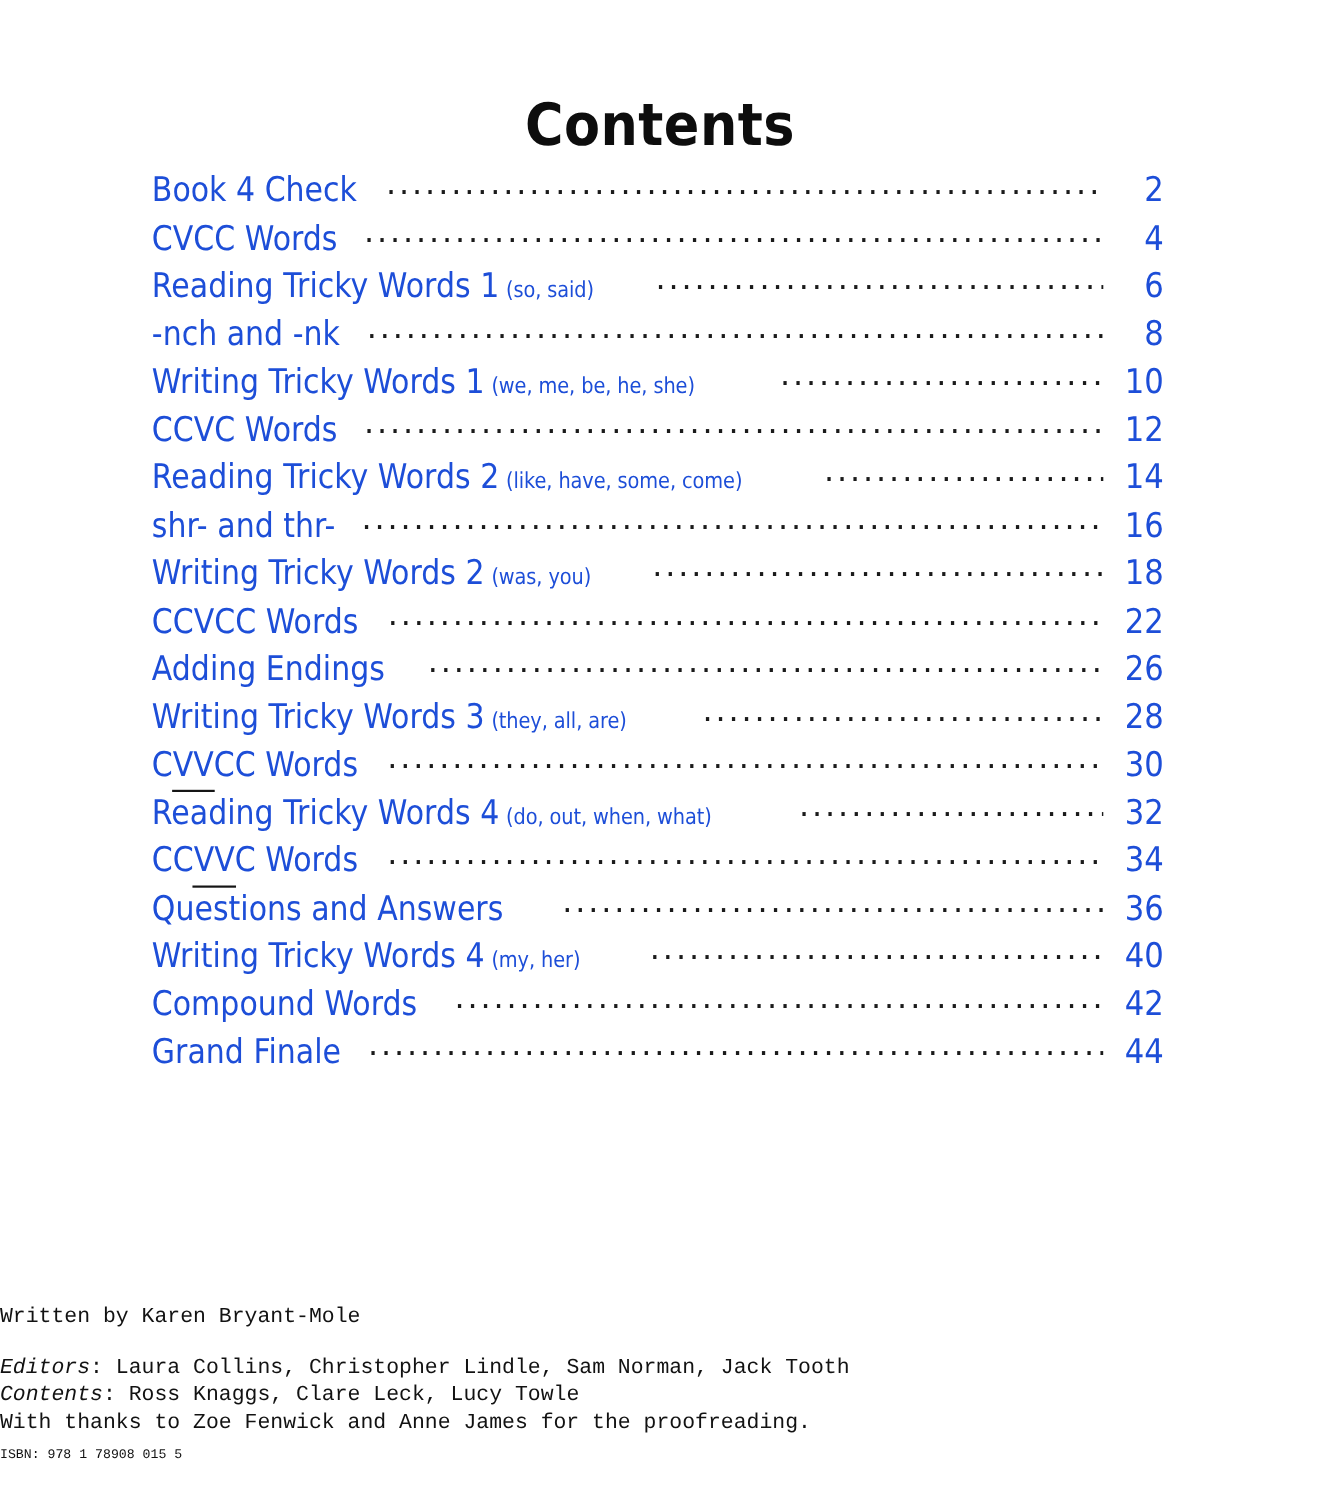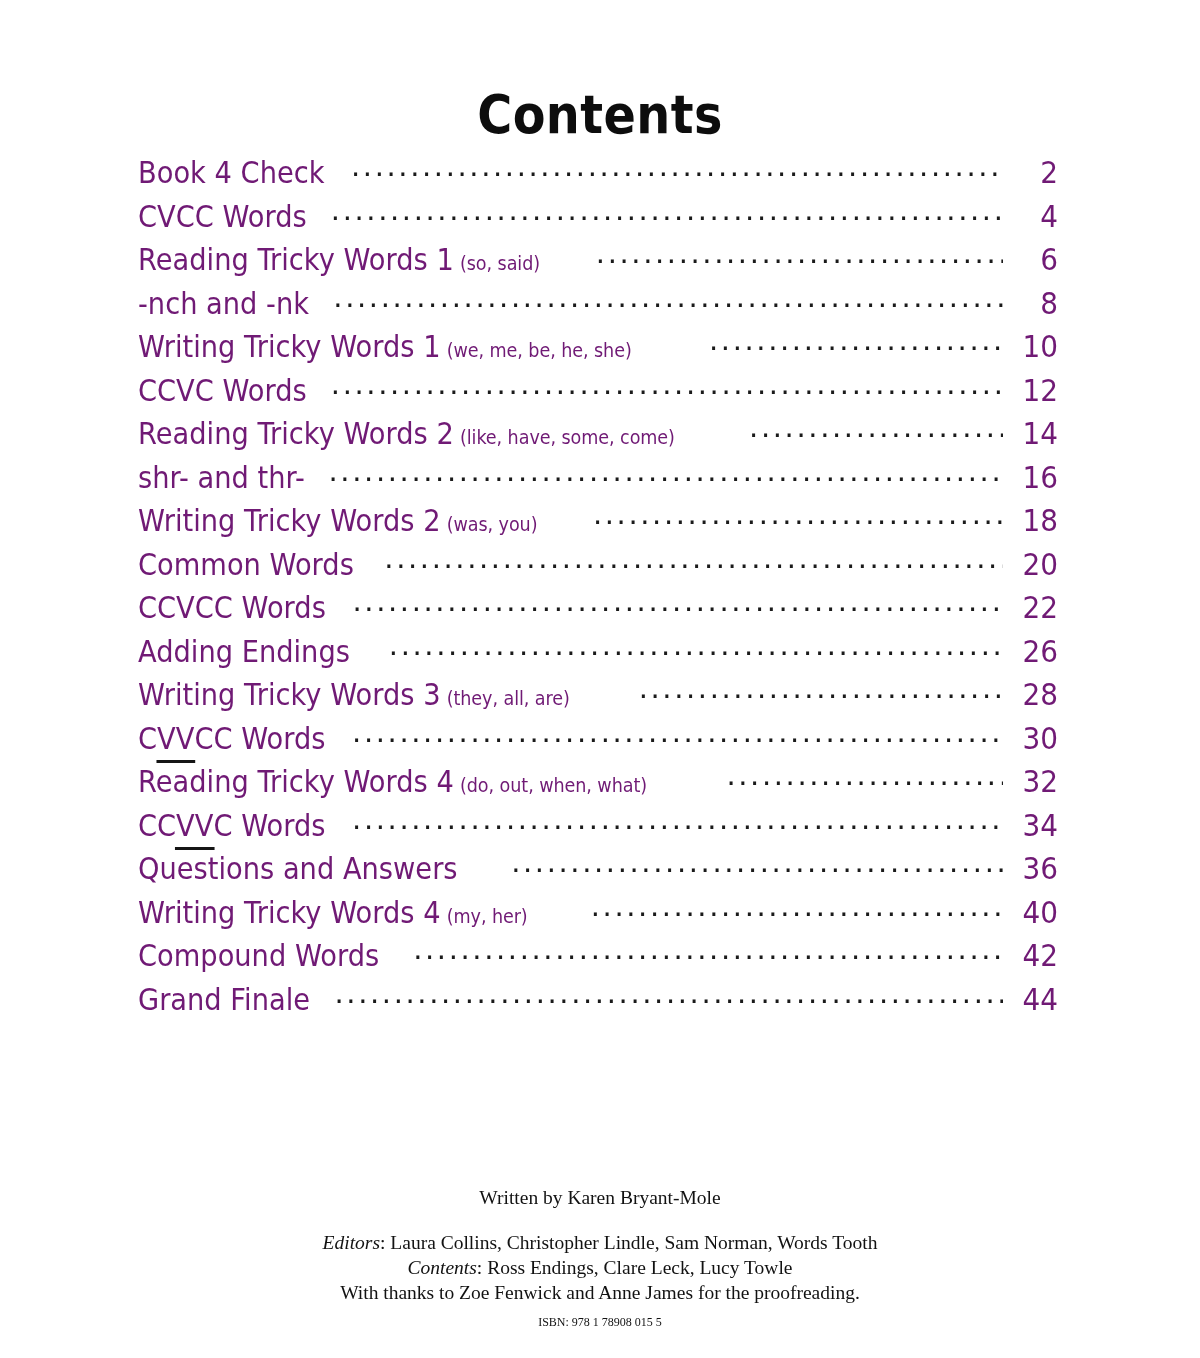--- a/index.html
+++ b/index.html
@@ -50,21 +50,21 @@
     width: 920px;
   }
 
   .toc-row {
     display: flex;
     align-items: baseline;
     height: 43.5px;
     font-family: "DejaVu Sans", sans-serif;
     font-weight: 400;
     font-size: 31px;
-    color: #701a75;
+    color: #1d4ed8;
     white-space: nowrap;
   }
 
   .toc-label {
     flex: 0 0 auto;
     transform: scaleX(0.88);
     transform-origin: left center;
     display: inline-block;
   }
 
@@ -122,22 +122,21 @@
     height: 2.5px;
     background: #151515;
   }
 
   
   .credits {
     position: absolute;
     left: 0;
     right: 0;
     top: 1186px;
-    text-align: center;
-    font-family: Liberation Serif, serif;
+    font-family: Liberation Mono, monospace;
     color: #121212;
   }
   .credit-author {
     font-size: 19.5px;
     line-height: 1.2;
     margin-bottom: 22px;
   }
   .credit-line {
     font-size: 19.5px;
     line-height: 1.28;
@@ -207,26 +206,20 @@
         <span class="toc-leader"></span>
         <span class="toc-page">16</span>
       </div>
       <div class="toc-row">
         <span class="toc-label">Writing Tricky Words 2<span class="toc-note">(was, you)</span></span>
         <span class="toc-gap"></span>
         <span class="toc-leader"></span>
         <span class="toc-page">18</span>
       </div>
       <div class="toc-row">
-        <span class="toc-label">Common Words</span>
-        <span class="toc-gap"></span>
-        <span class="toc-leader"></span>
-        <span class="toc-page">20</span>
-      </div>
-      <div class="toc-row">
         <span class="toc-label">CCVCC Words</span>
         <span class="toc-gap"></span>
         <span class="toc-leader"></span>
         <span class="toc-page">22</span>
       </div>
       <div class="toc-row">
         <span class="toc-label">Adding Endings</span>
         <span class="toc-gap wide"></span>
         <span class="toc-leader"></span>
         <span class="toc-page">26</span>
@@ -277,22 +270,22 @@
         <span class="toc-label">Grand Finale</span>
         <span class="toc-gap"></span>
         <span class="toc-leader"></span>
         <span class="toc-page">44</span>
       </div>
     </div>
 
   <div class="credits">
     <div class="credit-author">Written by Karen Bryant-Mole</div>
     <div class="credit-line">
-      <span class="credit-role">Editors</span><span>: Laura Collins, Christopher Lindle, Sam Norman, Words Tooth</span>
+      <span class="credit-role">Editors</span><span>: Laura Collins, Christopher Lindle, Sam Norman, Jack Tooth</span>
     </div>
     <div class="credit-line">
-      <span class="credit-role">Contents</span><span>: Ross Endings, Clare Leck, Lucy Towle</span>
+      <span class="credit-role">Contents</span><span>: Ross Knaggs, Clare Leck, Lucy Towle</span>
     </div>
     <div class="credit-line">With thanks to Zoe Fenwick and Anne James for the proofreading.</div>
     <div class="credit-isbn">ISBN: 978 1 78908 015 5</div>
   </div>
 
 </div>
 
 </body></html>

